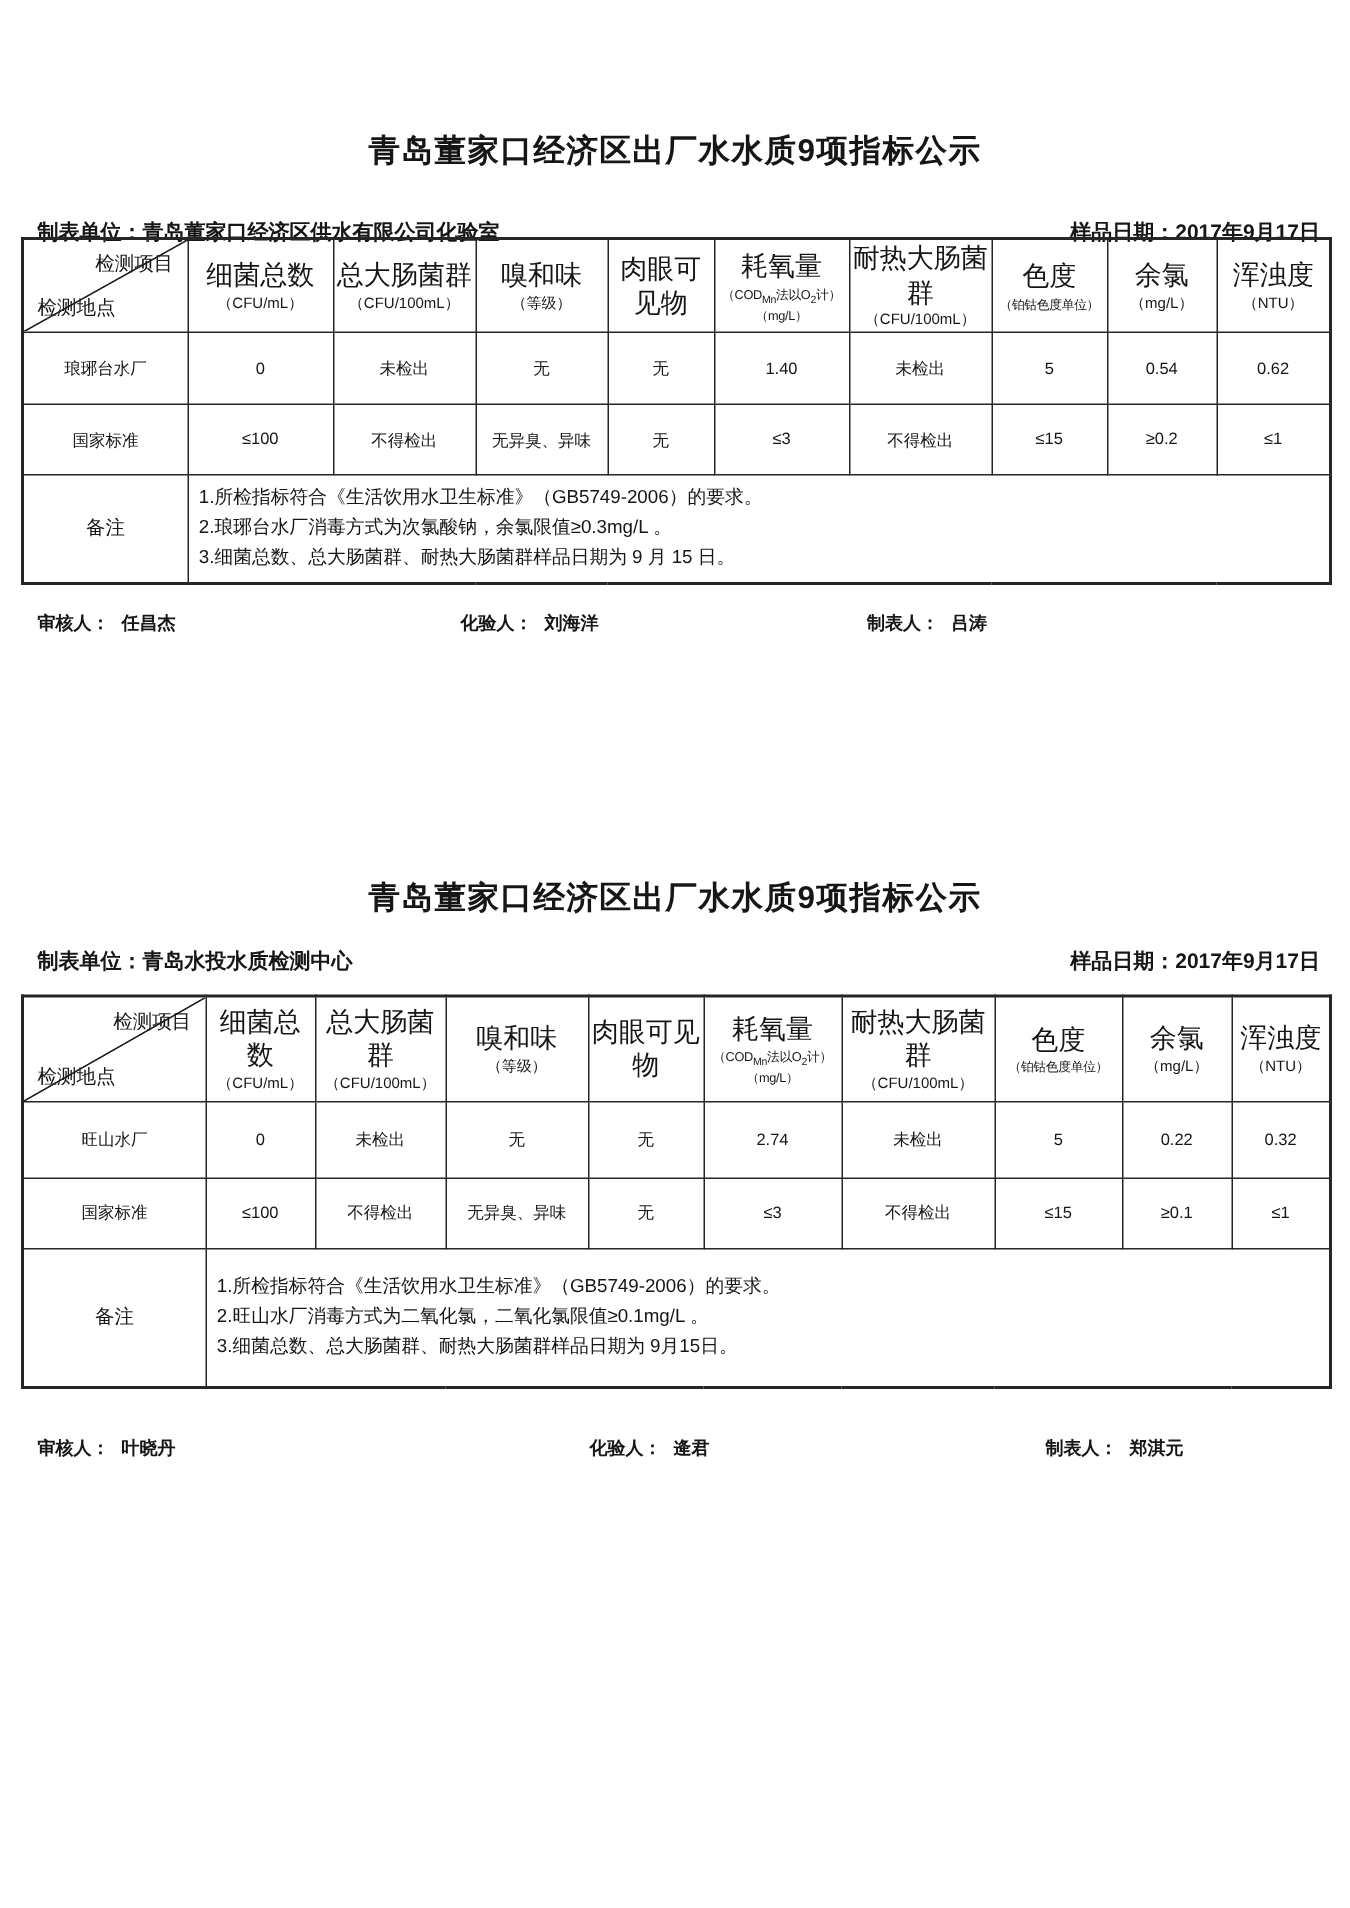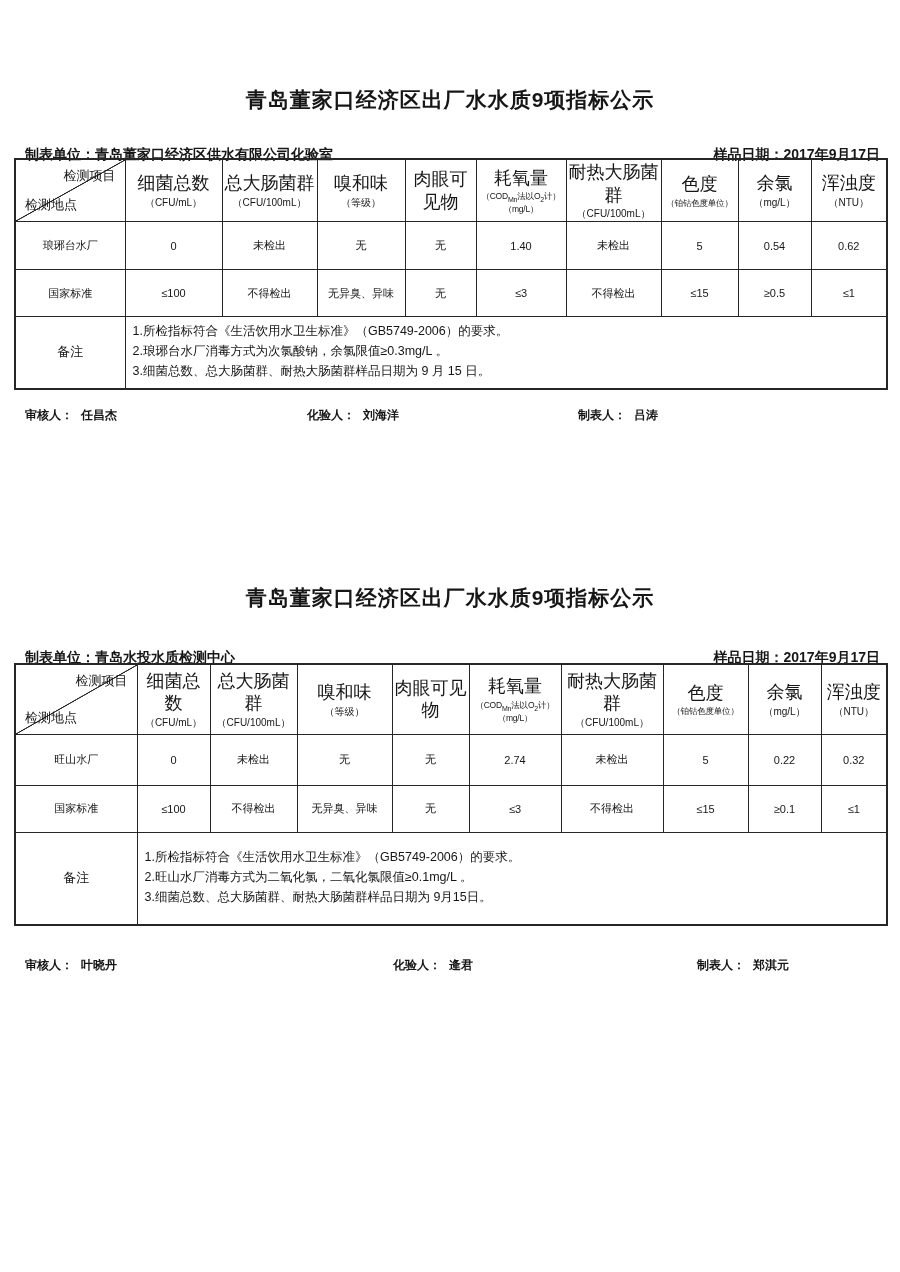--- a/index.html
+++ b/index.html
@@ -23,21 +23,21 @@
 
   .meta-row {
     position: absolute;
     left: 25px; right: 20px;
     display: flex;
     justify-content: space-between;
     font-size: 14px;
     font-weight: bold;
   }
   #meta1 { top: 146px; text-align: right; }
-  #meta2 { top: 632px; margin-top: 17px; }
+  #meta2 { top: 632px; }
 
   .wq-table {
     position: absolute;
     left: 14px;
     width: 872px;
     table-layout: fixed;
     border-collapse: collapse;
     border: 2px solid #262626;
   }
   #table1 { top: 158px; }
@@ -172,21 +172,21 @@
       </tr>
       <tr class="r2">
         <td class="site">国家标准</td>
         <td class="val">≤100</td>
         <td class="val">不得检出</td>
         <td class="val">无异臭、异味</td>
         <td class="val">无</td>
         <td class="val">≤3</td>
         <td class="val">不得检出</td>
         <td class="val">≤15</td>
-        <td class="val">≥0.5</td>
+        <td class="val">≥0.2</td>
         <td class="val">≤1</td>
       </tr>
       <tr class="rem">
         <td class="remark-label">备注</td>
         <td class="remark-cell" colspan="9">
           <div class="remark-line">1.所检指标符合《生活饮用水卫生标准》（GB5749-2006）的要求。</div>
           <div class="remark-line">2.琅琊台水厂消毒方式为次氯酸钠，余氯限值≥0.3mg/L 。</div>
           <div class="remark-line">3.细菌总数、总大肠菌群、耐热大肠菌群样品日期为 9 月 15 日。</div>
         </td>
       </tr>

